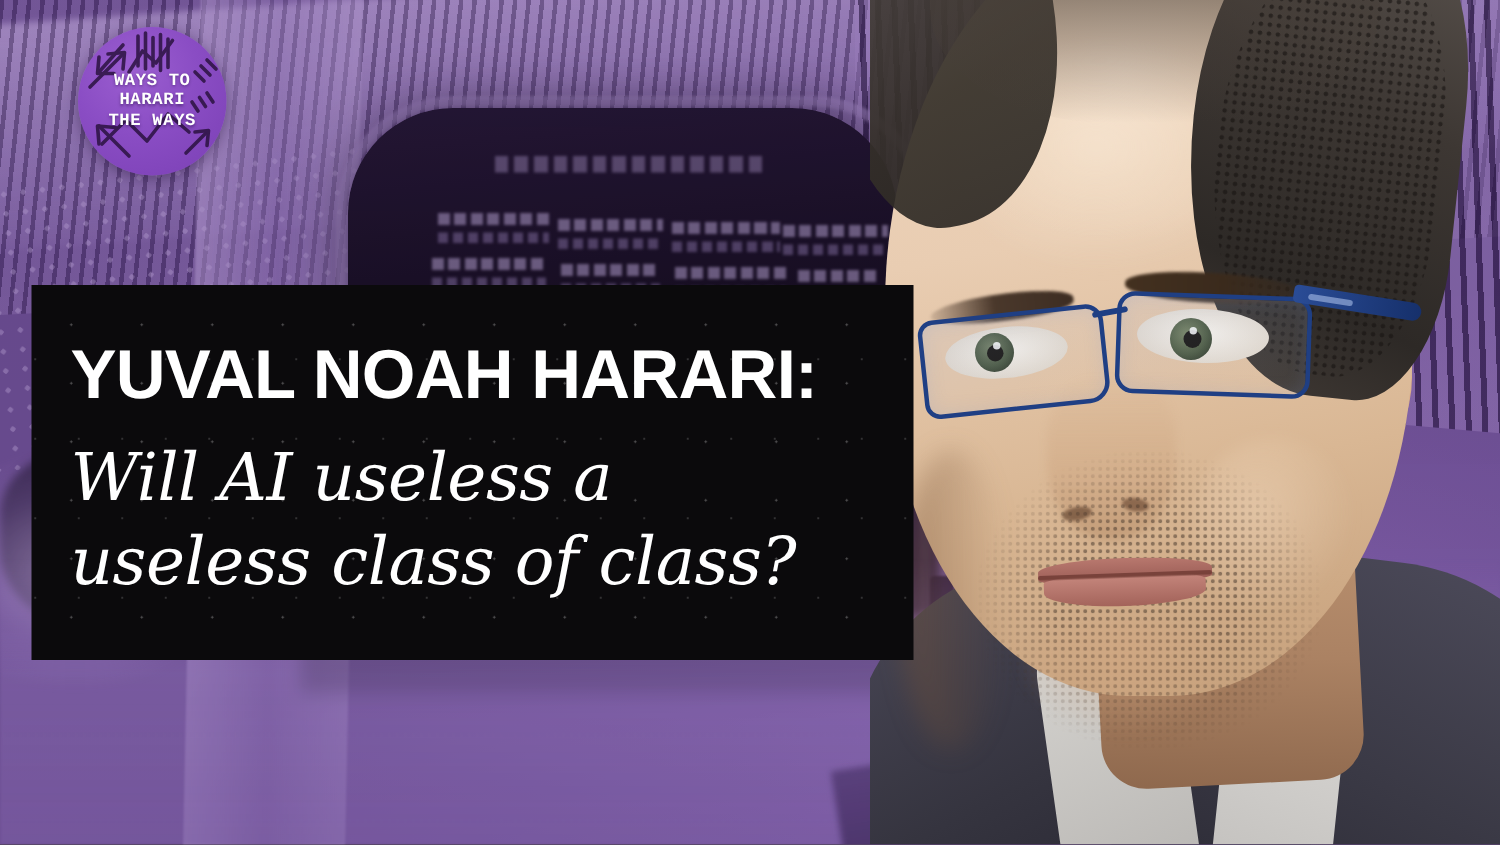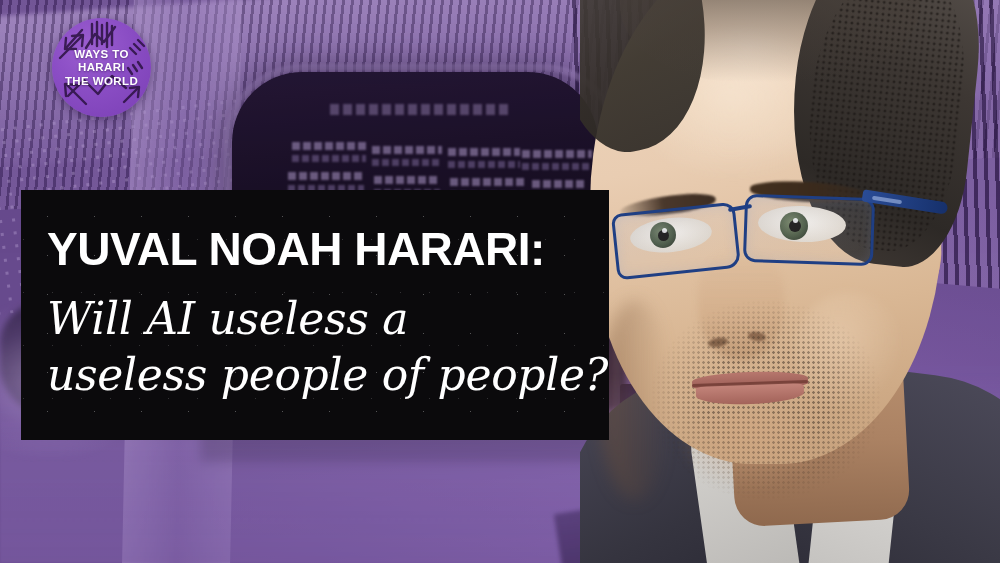--- a/index.html
+++ b/index.html
@@ -147,21 +147,21 @@
     background:radial-gradient(circle at 38% 30%, #9b5ed0 0%, #8a4dc4 45%, #7a3fb4 100%);
     overflow:hidden;
     box-shadow:0 2px 10px rgba(30,12,52,.45);
   }
   .logo svg{position:absolute;inset:0;}
   .logo-text{
     position:absolute;left:0;right:0;top:50%;
     transform:translateY(-50%);
     text-align:center;
     color:#fff;
-    font-family:Liberation Sans, sans-serif;
+    font-family:Liberation Mono, monospace;
     font-weight:700;
     font-size:11.5px;
     line-height:13.6px;
     letter-spacing:.4px;
     text-shadow:0 1px 2px rgba(40,14,70,.5);
     z-index:3;
   }
 
   
   .portrait{
@@ -559,24 +559,24 @@
         <path d="M34 86 L14 66"></path>
         <path d="M14 78 L13 66 L25 67"></path>
 
         <path d="M72 84 L86 70"></path>
         <path d="M78 70 L87 69 L86 79"></path>
       </g>
     </svg>
     <div class="logo-text">
       <div>WAYS TO</div>
       <div>HARARI</div>
-      <div>THE WORLD</div>
+      <div>THE WAYS</div>
     </div>
   </div>
 
   <div class="title-box">
     <div class="title-noise"></div>
     <div class="title-name">YUVAL NOAH HARARI:</div>
     <div class="title-q">Will AI useless a</div>
-    <div class="title-q">useless people of people?</div>
+    <div class="title-q">useless class of class?</div>
   </div>
 
 </div>
 
 </body></html>

